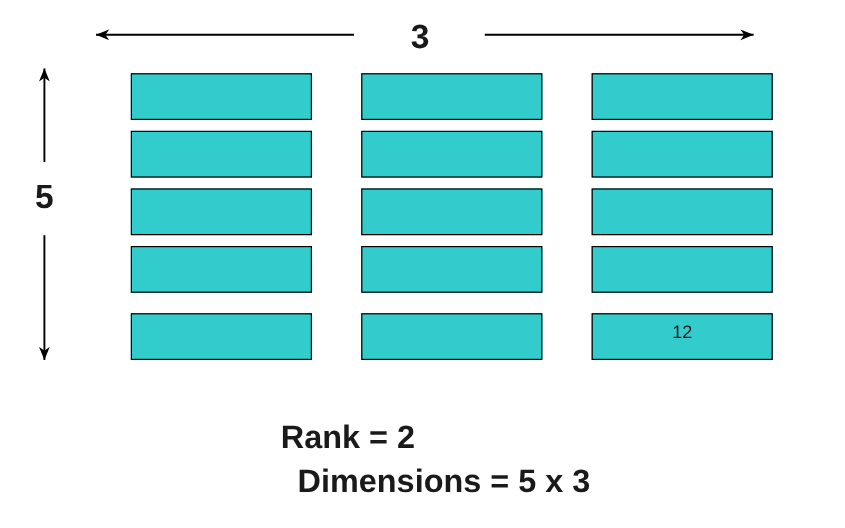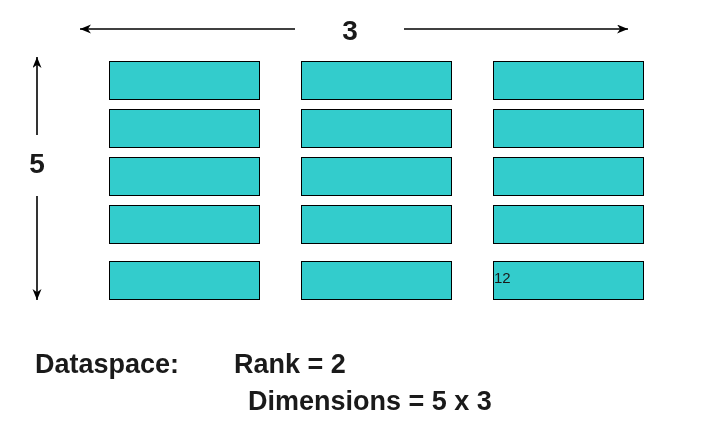--- a/index.html
+++ b/index.html
@@ -42,20 +42,21 @@
   .grid-row + .grid-row { margin-top: 9px; }
   .grid-row.grid-row-last { margin-top: 17px; }
   .cell {
     box-sizing: border-box;
     width: 151px;
     height: 39px;
     background: #33CCCC;
     border: 1.5px solid #000000;
     display: flex;
     align-items: center;
+    justify-content: center;
   }
   .cell-value {
     font-size: 15px;
     color: #1a1a1a;
     transform: translateY(-3px);
   }
 
   .caption-text {
     position: absolute;
     font-weight: bold;
@@ -111,17 +112,16 @@
     </div>
     <div class="grid-row grid-row-last">
       <div class="cell" style="background: rgb(51, 204, 204); border-color: rgb(0, 0, 0);"></div>
       <div class="cell" style="background: rgb(51, 204, 204); border-color: rgb(0, 0, 0);"></div>
       <div class="cell" style="background: rgb(51, 204, 204); border-color: rgb(0, 0, 0);">
         <span class="cell-value">12</span>
       </div>
     </div>
   </div>
 
-  <div class="caption-text caption-heading">Dataspace:</div>
   <div class="caption-text caption-rank">Rank = 2</div>
   <div class="caption-text caption-dimensions">Dimensions = 5 x 3</div>
 
 </div>
 
 </body></html>

